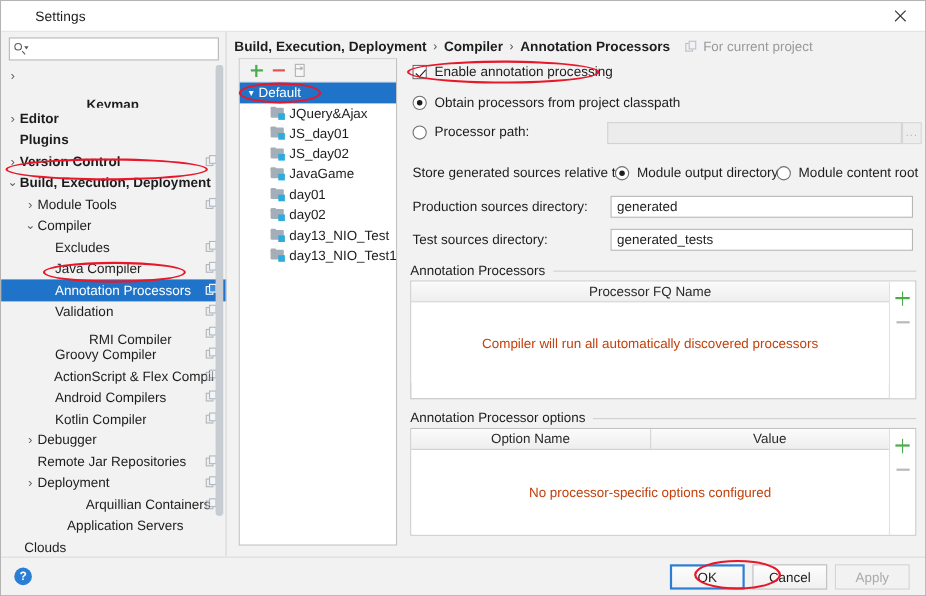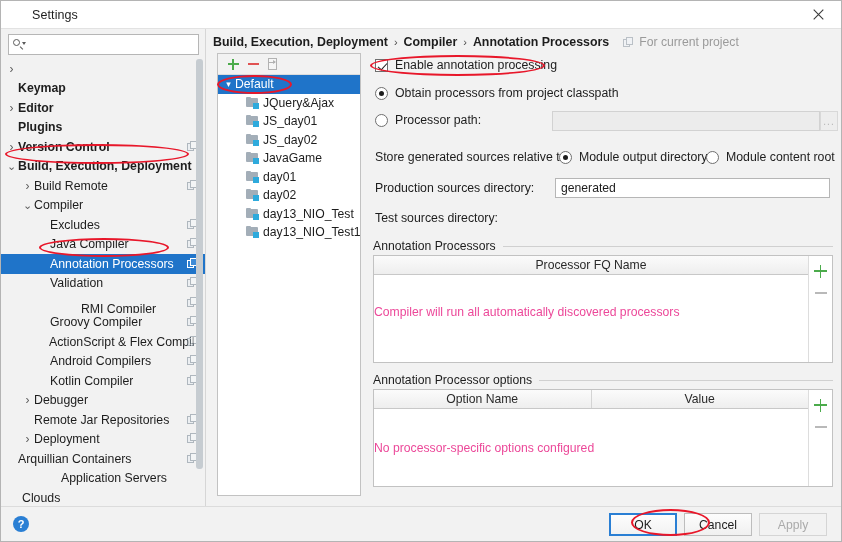--- a/index.html
+++ b/index.html
@@ -391,22 +391,22 @@
     height: 100%;
   }
   .th:last-child { border-right: none; }
   .tbody {
     position: relative;
     background: #ffffff;
   }
   .empty-msg {
     position: absolute; left: 0; right: 0;
     top: 50%; transform: translateY(-50%);
-    text-align: left;
-    color: #ec4899;
+    text-align: center;
+    color: #c2410c;
     font-size: 12.2px;
   }
   .tbl-side {
     width: 24px;
     background: #ffffff;
     border-left: 1px solid #dddddd;
     display: flex; flex-direction: column; align-items: center;
     padding-top: 4px;
   }
   .side-btn {
@@ -490,21 +490,21 @@
           <span class="caret"></span>
       </span>
       <input class="search-input" type="text" placeholder="" style="">
     </div>
 
     <div class="tree">
       <div id="tree-list">
           <div class="tnode bold" style="padding-left: 4px;">
             <span class="arrow" style="font-size: 12px;">›</span>
           </div>
-          <div class="tnode bold" style="padding-left: 4px;">
+          <div class="tnode bold" style="padding-left: 4px; flex-direction: column;">
             <span class="arrow">&nbsp;</span>
             <span class="tlabel">Keymap</span>
           </div>
           <div class="tnode bold" style="padding-left: 4px;">
             <span class="arrow" style="font-size: 12px;">›</span>
             <span class="tlabel">Editor</span>
           </div>
           <div class="tnode bold" style="padding-left: 4px;">
             <span class="arrow">&nbsp;</span>
             <span class="tlabel">Plugins</span>
@@ -516,21 +516,21 @@
               <i class="a"></i>
               <i class="b"></i>
             </span>
           </div>
           <div class="tnode bold" style="padding-left: 4px;">
             <span class="arrow" style="font-size: 11px; line-height: 6px;">⌄</span>
             <span class="tlabel">Build, Execution, Deployment</span>
           </div>
           <div class="tnode" style="padding-left: 20px;">
             <span class="arrow" style="font-size: 12px;">›</span>
-            <span class="tlabel">Build Remote</span>
+            <span class="tlabel">Module Tools</span>
             <span class="copyico">
               <i class="a"></i>
               <i class="b"></i>
             </span>
           </div>
           <div class="tnode" style="padding-left: 20px;">
             <span class="arrow" style="font-size: 11px; line-height: 6px;">⌄</span>
             <span class="tlabel">Compiler</span>
           </div>
           <div class="tnode" style="padding-left: 36px;">
@@ -618,21 +618,21 @@
             </span>
           </div>
           <div class="tnode" style="padding-left: 20px;">
             <span class="arrow" style="font-size: 12px;">›</span>
             <span class="tlabel">Deployment</span>
             <span class="copyico">
               <i class="a"></i>
               <i class="b"></i>
             </span>
           </div>
-          <div class="tnode" style="padding-left: 4px;">
+          <div class="tnode" style="padding-left: 20px; gap: 44px;">
             <span class="arrow">&nbsp;</span>
             <span class="tlabel">Arquillian Containers</span>
             <span class="copyico">
               <i class="a"></i>
               <i class="b"></i>
             </span>
           </div>
           <div class="tnode" style="padding-left: 20px; gap: 27px;">
             <span class="arrow">&nbsp;</span>
             <span class="tlabel">Application Servers</span>
@@ -785,20 +785,21 @@
     </div>
 
     <div class="row" style="position:absolute; left:6px; top:128px;">
       <span class="lbl">Production sources directory:</span>
     </div>
     <input class="tfield" type="text" style="position: absolute; left: 186px; top: 125px; width: 275px;" value="generated">
 
     <div class="row" style="position:absolute; left:6px; top:158px;">
       <span class="lbl">Test sources directory:</span>
     </div>
+    <input class="tfield" type="text" style="position: absolute; left: 186px; top: 155px; width: 275px;" value="generated_tests">
 
     <div class="grp-title" style="position:absolute; left:4px; top:186px; width:460px;">
       <span class="gt">Annotation Processors</span>
       <span class="gl"></span>
     </div>
     <div class="table-wrap" style="position:absolute; left:4px; top:202px; width:460px; height:108px;">
       <div class="tbl">
         <div class="thead">
           <div class="th">Processor FQ Name</div>
         </div>

